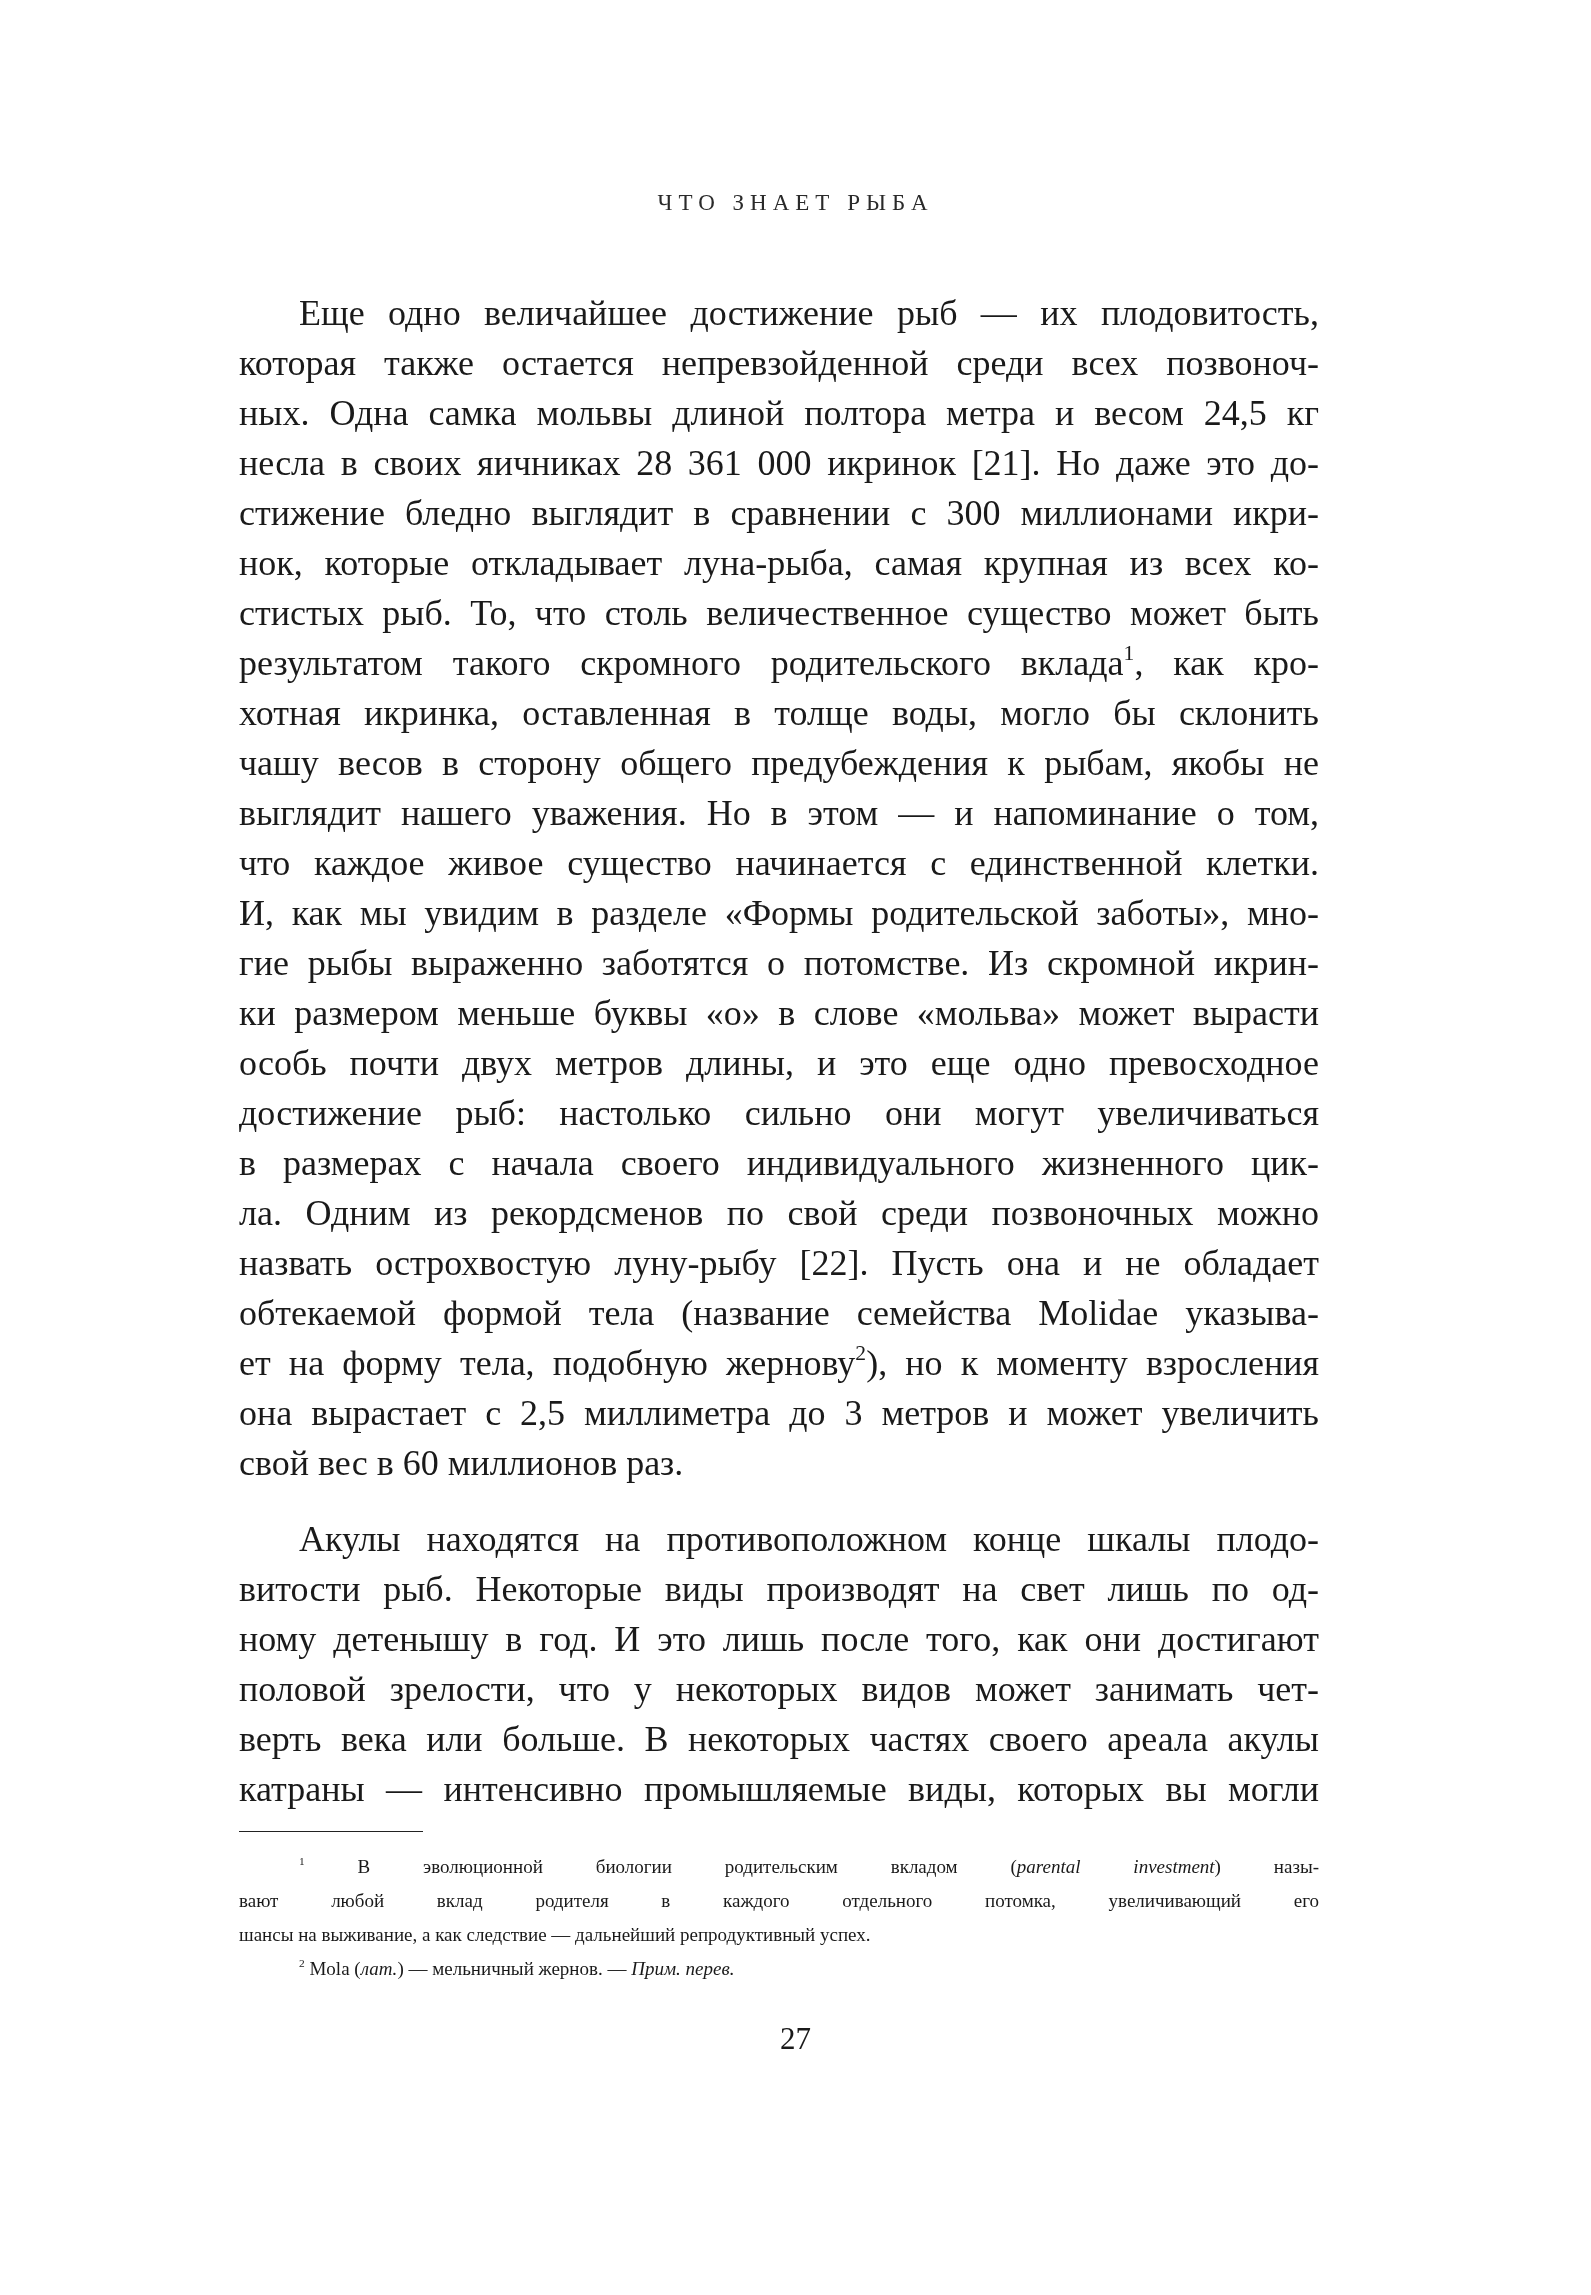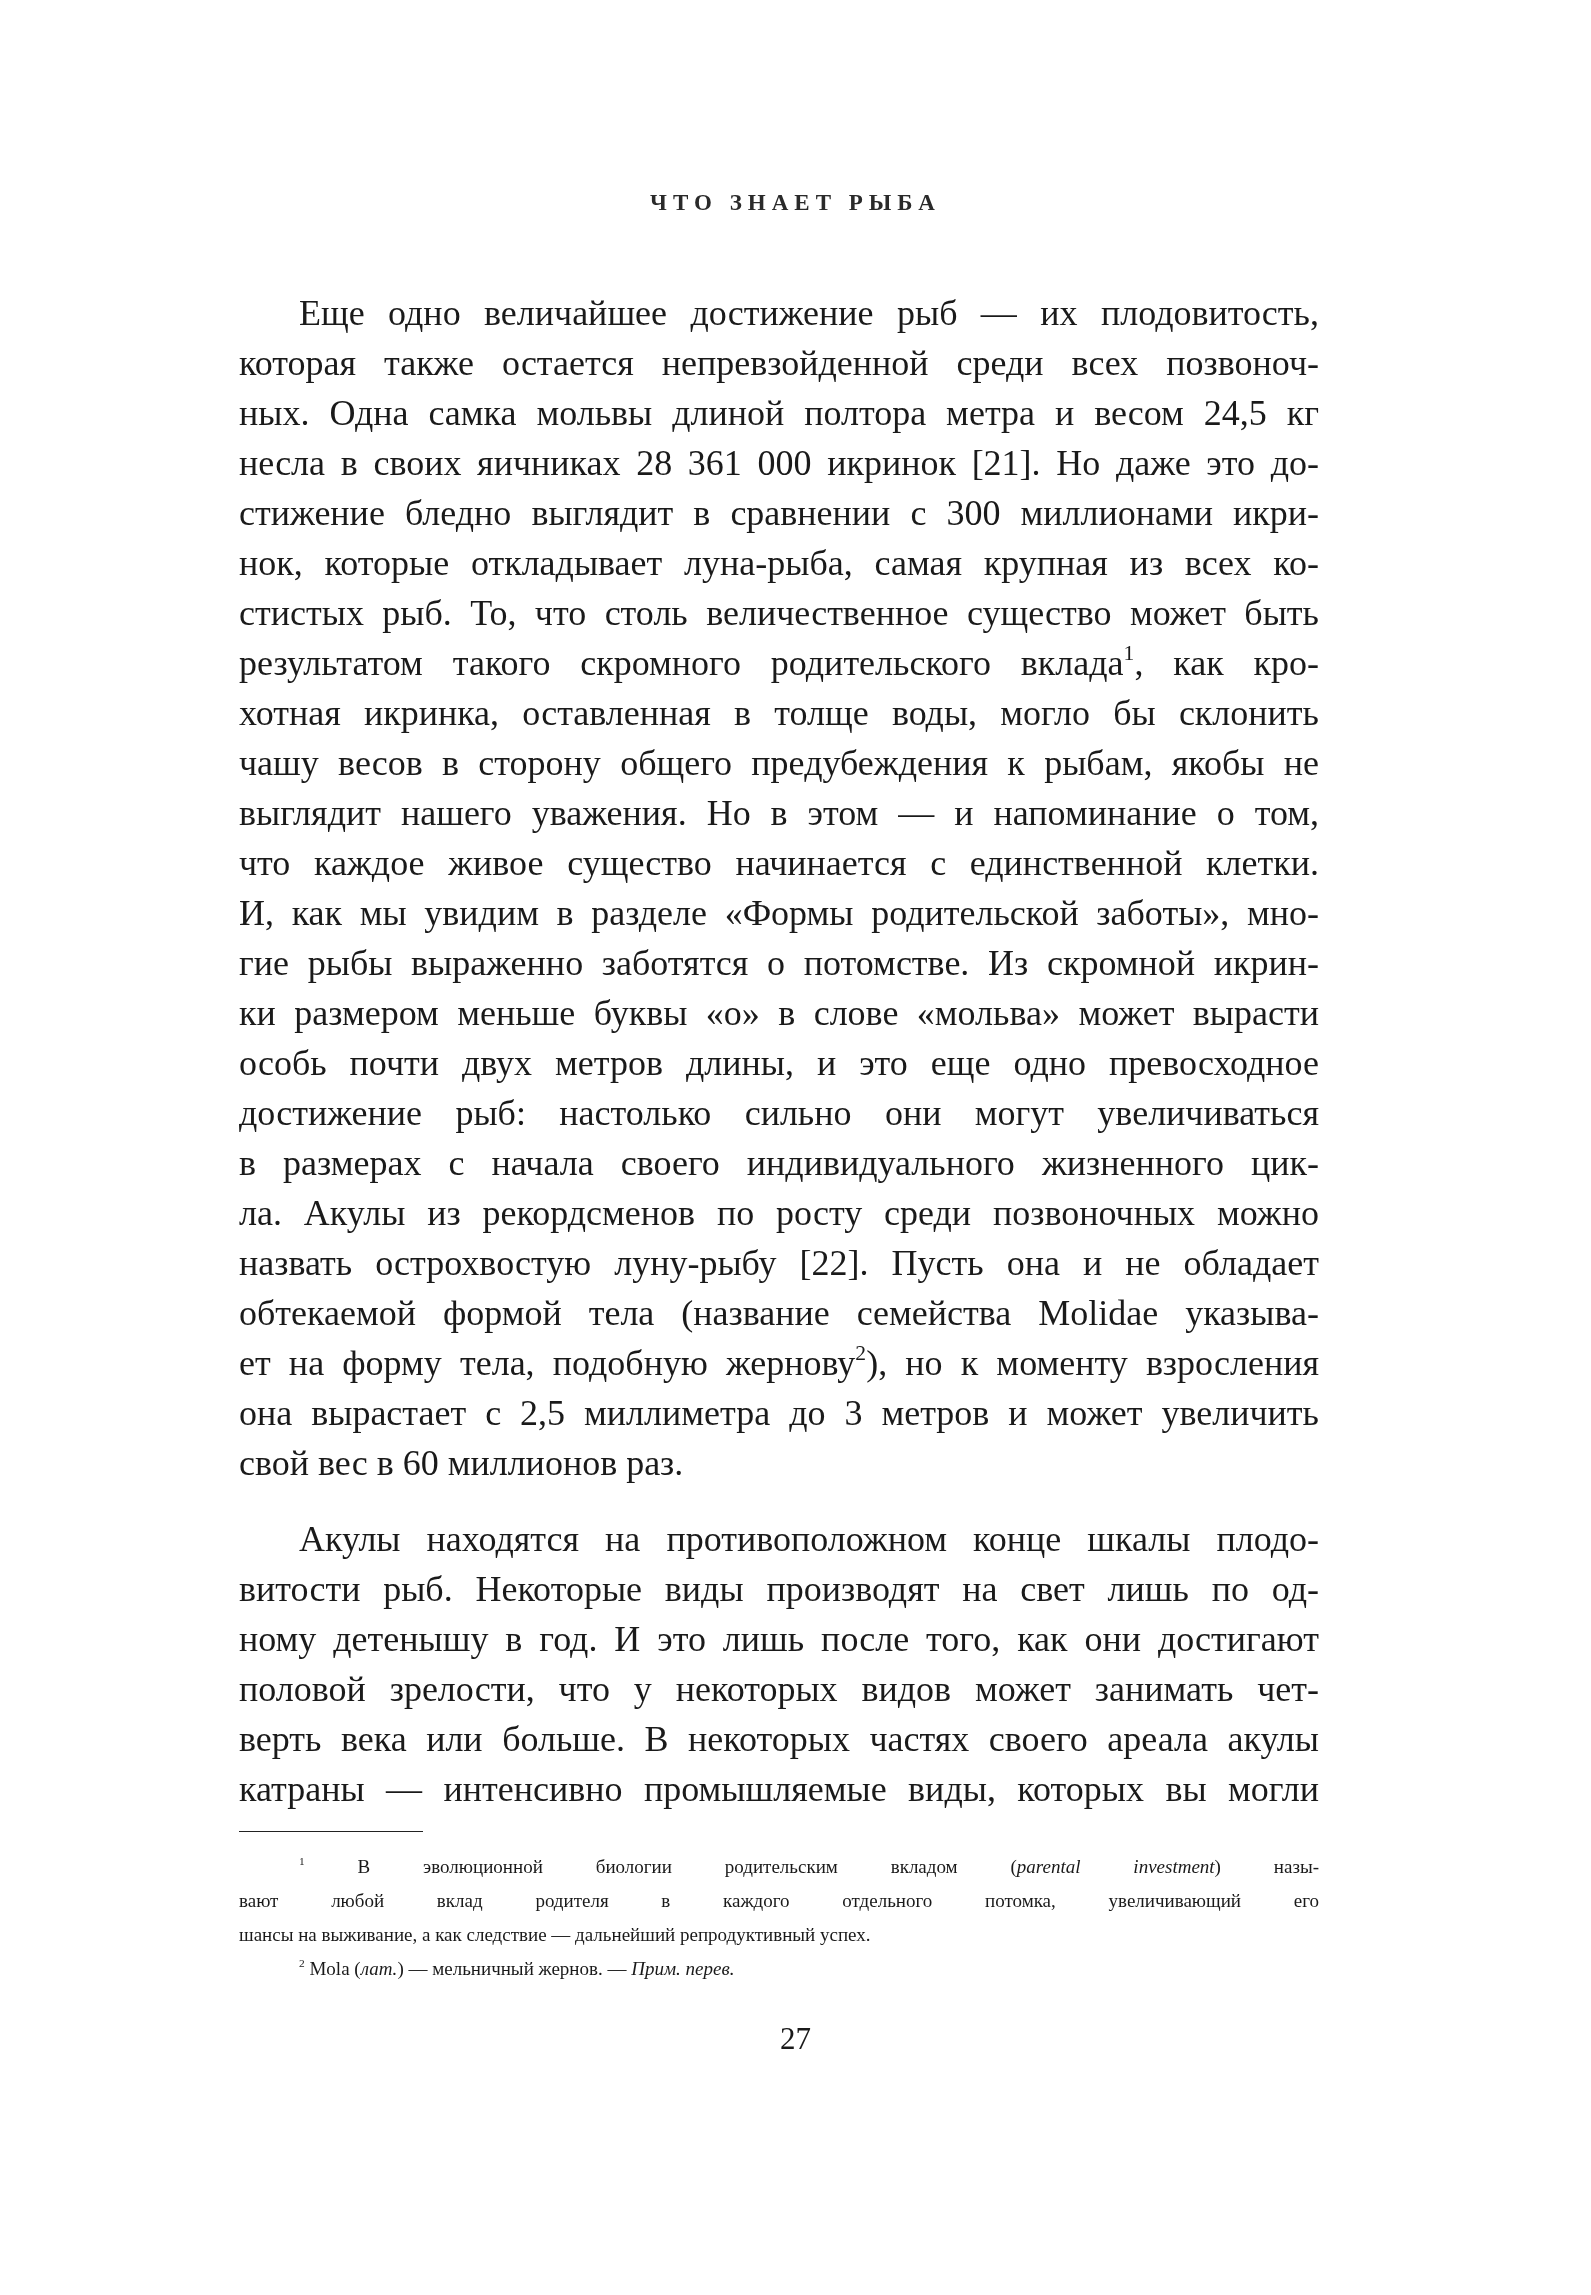--- a/index.html
+++ b/index.html
@@ -1,19 +1,19 @@
 <!DOCTYPE html>
 <html style="font-size:13.7px"><head>
 <meta charset="utf-8">
 <style>
   html, body { margin: 0; padding: 0; background: #ffffff; }
   body { width: 1591px; height: 2295px; position: relative; overflow: hidden;
          font-family: "Liberation Serif", "DejaVu Serif", serif; color: #1a1a1a; }
   .running-head { position: absolute; top: 190px; left: 0; width: 1591px; text-align: center;
-         font-size: 23px; letter-spacing: 6px; color: #2a2a2a; font-weight: bold; }
+         font-size: 23px; letter-spacing: 6px; color: #2a2a2a; }
   .body-text { position: absolute; top: 262px; left: 239px; width: 1080px;
          font-size: 36px; line-height: 50px; text-align: justify; }
   .line { display: block; text-align: justify; text-align-last: justify; white-space: nowrap; }
   .line.last { text-align-last: left; }
   .line.first { padding-left: 60px; margin-top: 26px; }
   sup { font-size: 0.6em; line-height: 0; vertical-align: 0.7em; }
   .fn-rule { position: absolute; top: 1831px; left: 239px; width: 184px; height: 0;
          border-top: 1.7px solid #222; }
   .footnotes { position: absolute; top: 1850px; left: 239px; width: 1080px;
          font-size: 19px; line-height: 34px; }
@@ -42,21 +42,21 @@
     <span class="line">хотная икринка, оставленная в толще воды, могло бы склонить</span>
     <span class="line">чашу весов в сторону общего предубеждения к рыбам, якобы не</span>
     <span class="line">выглядит нашего уважения. Но в этом — и напоминание о том,</span>
     <span class="line">что каждое живое существо начинается с единственной клетки.</span>
     <span class="line">И, как мы увидим в разделе «Формы родительской заботы», мно-</span>
     <span class="line">гие рыбы выраженно заботятся о потомстве. Из скромной икрин-</span>
     <span class="line">ки размером меньше буквы «о» в слове «мольва» может вырасти</span>
     <span class="line">особь почти двух метров длины, и это еще одно превосходное</span>
     <span class="line">достижение рыб: настолько сильно они могут увеличиваться</span>
     <span class="line">в размерах с начала своего индивидуального жизненного цик-</span>
-    <span class="line">ла. Акулы из рекордсменов по росту среди позвоночных можно</span>
+    <span class="line">ла. Одним из рекордсменов по свой среди позвоночных можно</span>
     <span class="line">назвать острохвостую луну-рыбу [22]. Пусть она и не обладает</span>
     <span class="line">обтекаемой формой тела (название семейства Molidae указыва-</span>
     <span class="line"><span>ет на форму тела, подобную жернову</span><sup>2</sup><span>), но к моменту взросления</span></span>
     <span class="line">она вырастает с 2,5 миллиметра до 3 метров и может увеличить</span>
     <span class="line last">свой вес в 60 миллионов раз.</span>
   </div>
   <div>
     <span class="line first">Акулы находятся на противоположном конце шкалы плодо-</span>
     <span class="line">витости рыб. Некоторые виды производят на свет лишь по од-</span>
     <span class="line">ному детенышу в год. И это лишь после того, как они достигают</span>

